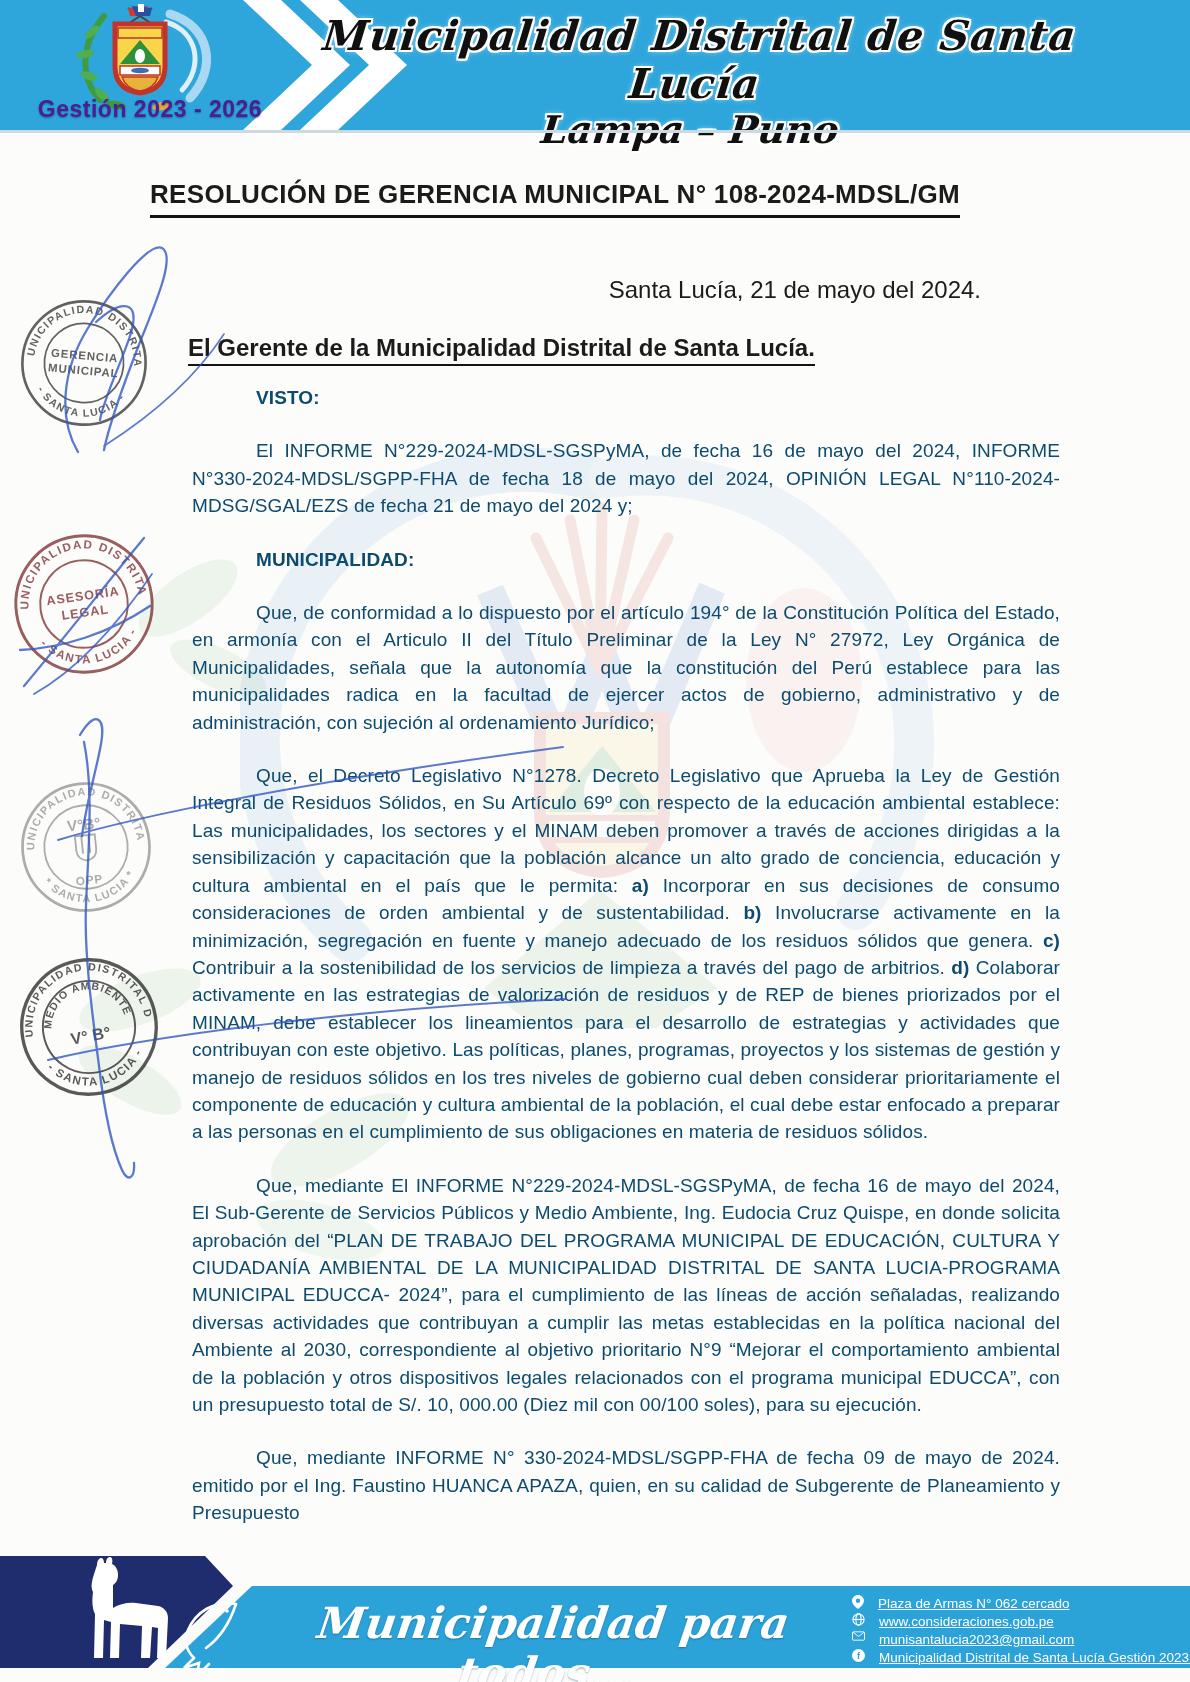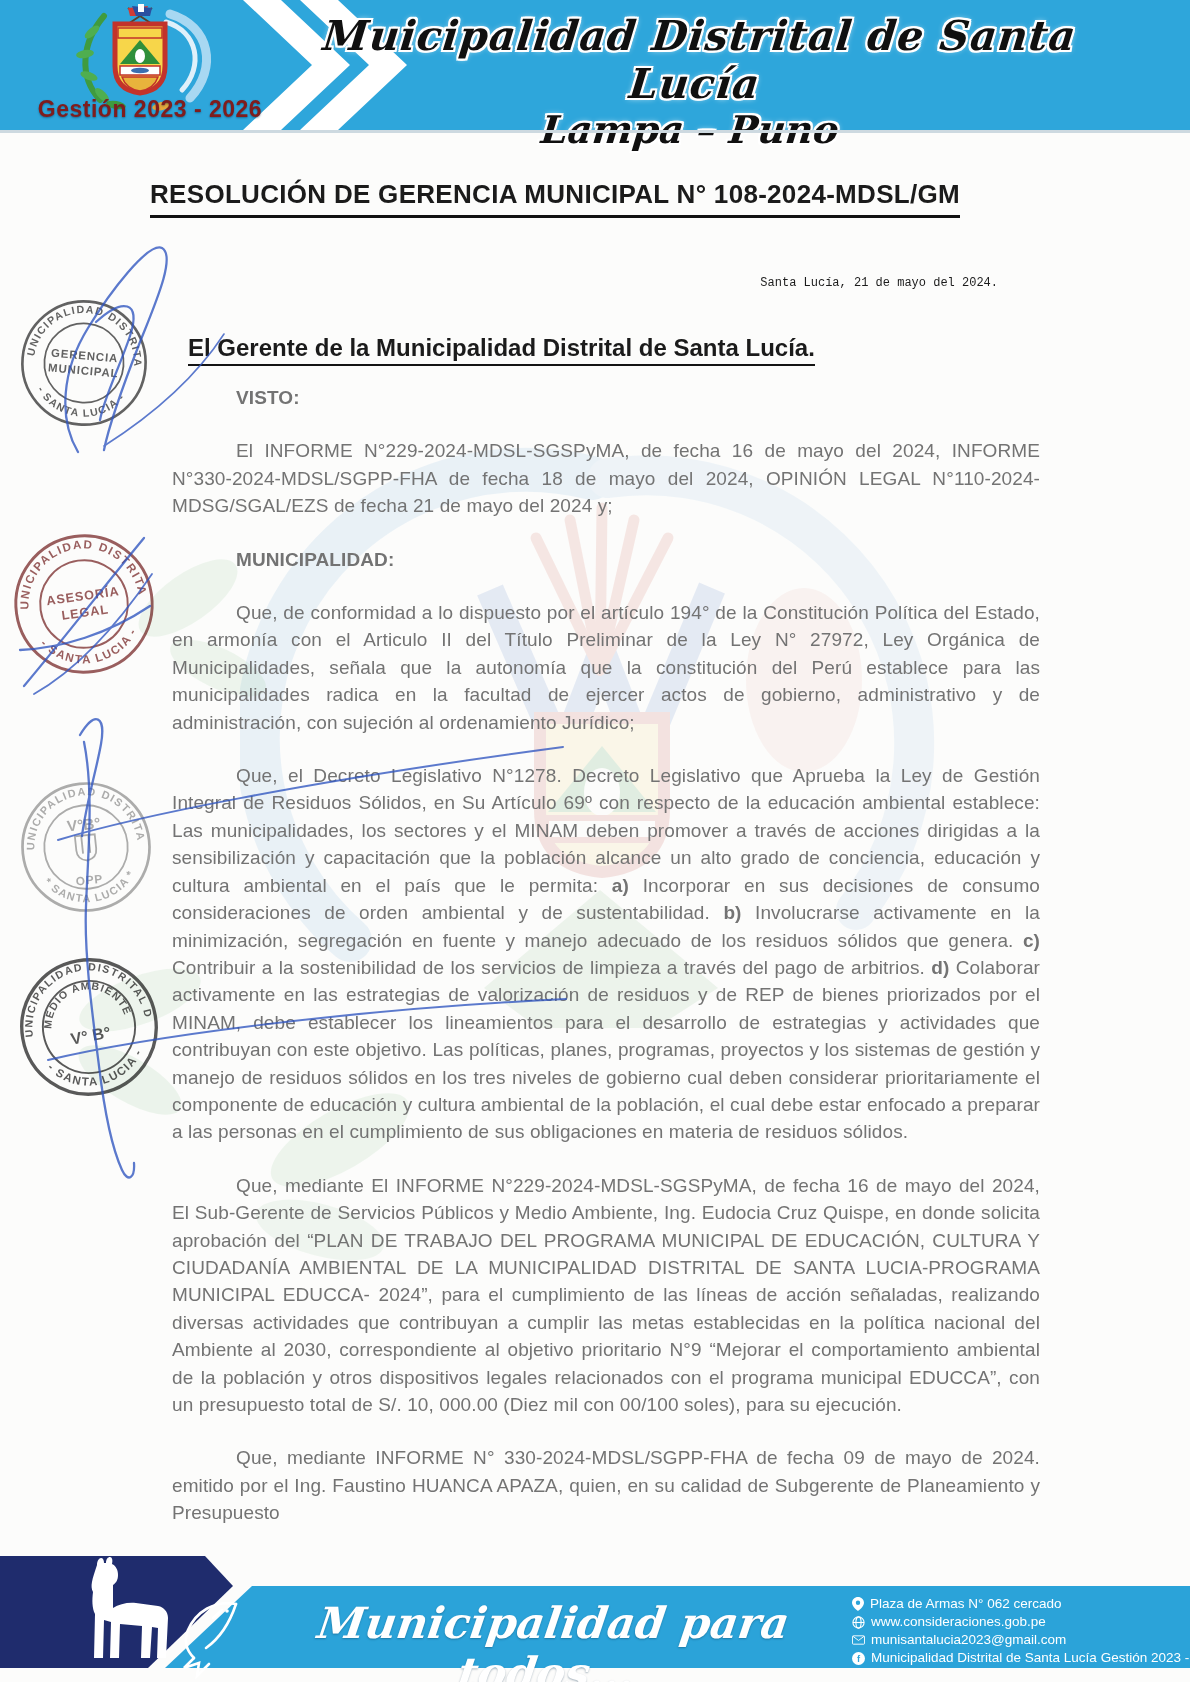--- a/index.html
+++ b/index.html
@@ -7,54 +7,54 @@
         font-family:"Liberation Sans",sans-serif;color:#1b1b1b;}
   
   .hdr{position:absolute;left:0;top:0;width:1190px;height:130px;background:#2ea6db;}
   .hdr-line{position:absolute;left:0;top:130px;width:1190px;height:3px;background:#cdd9e0;}
   .hdr-title{position:absolute;left:280px;top:12px;width:830px;text-align:center;
              font-family:"DejaVu Serif",serif;font-style:italic;font-weight:bold;color:#101010;
              transform:skewX(-6deg);
              text-shadow:-2px 0 #fff,2px 0 #fff,0 -2px #fff,0 2px #fff,-2px -2px #fff,2px 2px #fff,2px -2px #fff,-2px 2px #fff,0 0 6px #fff;}
   .hdr-title .l1{font-size:41px;line-height:48px;letter-spacing:1px;}
   .hdr-title .l2{font-size:38px;line-height:44px;}
-  .gestion{position:absolute;left:22px;top:96px;width:256px;text-align:center;color:#7f1d1d;
+  .gestion{position:absolute;left:22px;top:96px;width:256px;text-align:center;color:#4c1d95;
            font-size:23px;font-weight:bold;letter-spacing:.5px;text-shadow:0 1px 2px rgba(0,40,70,.45);}
   .coat{position:absolute;left:52px;top:2px;width:186px;height:112px;}
   .chevrons{position:absolute;left:0;top:0;width:1190px;height:130px;}
   
   .doc-title-wrap{position:absolute;left:140px;top:170px;width:830px;text-align:center;z-index:2;margin-top:9px;}
   .doc-title{display:inline-block;font-size:26px;font-weight:bold;letter-spacing:.3px;
              border-bottom:3px solid #121212;padding-bottom:5px;}
-  .date-line{position:absolute;right:192px;top:276px;font-size:12px;z-index:2;font-family:Liberation Mono, monospace;}
+  .date-line{position:absolute;right:209px;top:276px;font-size:24px;z-index:2;}
   .addressee-wrap{position:absolute;left:188px;top:334px;z-index:2;}
   .addressee{display:inline-block;font-size:24px;font-weight:bold;border-bottom:2.5px solid #141414;padding-bottom:2px;}
-  .body-col{position:absolute;left:172px;top:384px;width:868px;z-index:2;
-            font-size:19px;line-height:27.4px;letter-spacing:.1px;color:#737373;}
+  .body-col{position:absolute;left:192px;top:384px;width:868px;z-index:2;
+            font-size:19px;line-height:27.4px;letter-spacing:.1px;color:#0c4a6e;}
   .doc-label{font-weight:bold;padding-left:64px;margin:0 0 26px 0;}
   .doc-para{text-align:justify;text-indent:64px;margin:0 0 26px 0;}
   .seg-bold{font-weight:bold;}
   
   .stamp{position:absolute;z-index:3;opacity:.85;mix-blend-mode:multiply;}
   .stamp text{font-family:"Liberation Sans",sans-serif;font-weight:bold;}
   .stamp .ring{font-size:12px;letter-spacing:1.6px;}
   .stamp .ctr{font-size:13px;letter-spacing:1px;}
   .stamp .big{font-size:17px;}
   .stamp .arc2{font-size:11px;letter-spacing:1.2px;}
   
   .wmark{position:absolute;left:240px;top:420px;width:720px;height:740px;z-index:1;opacity:.14;}
   .leaf{position:absolute;z-index:1;opacity:.12;}
   .sigs{position:absolute;left:0;top:0;width:1190px;height:1682px;z-index:4;pointer-events:none;}
   
   .ftr{position:absolute;left:0;top:1550px;width:1190px;height:132px;z-index:2;}
   .ftr-slogan{position:absolute;left:255px;top:1598px;width:590px;text-align:center;color:#fff;
               font-family:"DejaVu Serif",serif;font-style:italic;font-weight:bold;font-size:43px;
               transform:skewX(-8deg);text-shadow:0 1px 2px rgba(0,40,70,.35);z-index:3;}
   .contact{position:absolute;left:852px;top:1595px;width:330px;z-index:3;color:#fff;font-size:13.5px;line-height:18px;}
-  .contact .row{display:flex;align-items:center;gap:6px;white-space:nowrap;}
+  .contact .row{display:flex;align-items:flex-start;gap:14px;white-space:nowrap;text-decoration:underline;}
   .contact svg{flex:0 0 auto;}
 </style>
 </head>
 <body>
 
 <div class="page">
 
   <div class="hdr">
     <svg class="chevrons" viewBox="0 0 1190 130">
       <polygon points="243,0 281,0 350,65 281,130 243,130 312,65" fill="#ffffff"></polygon>

